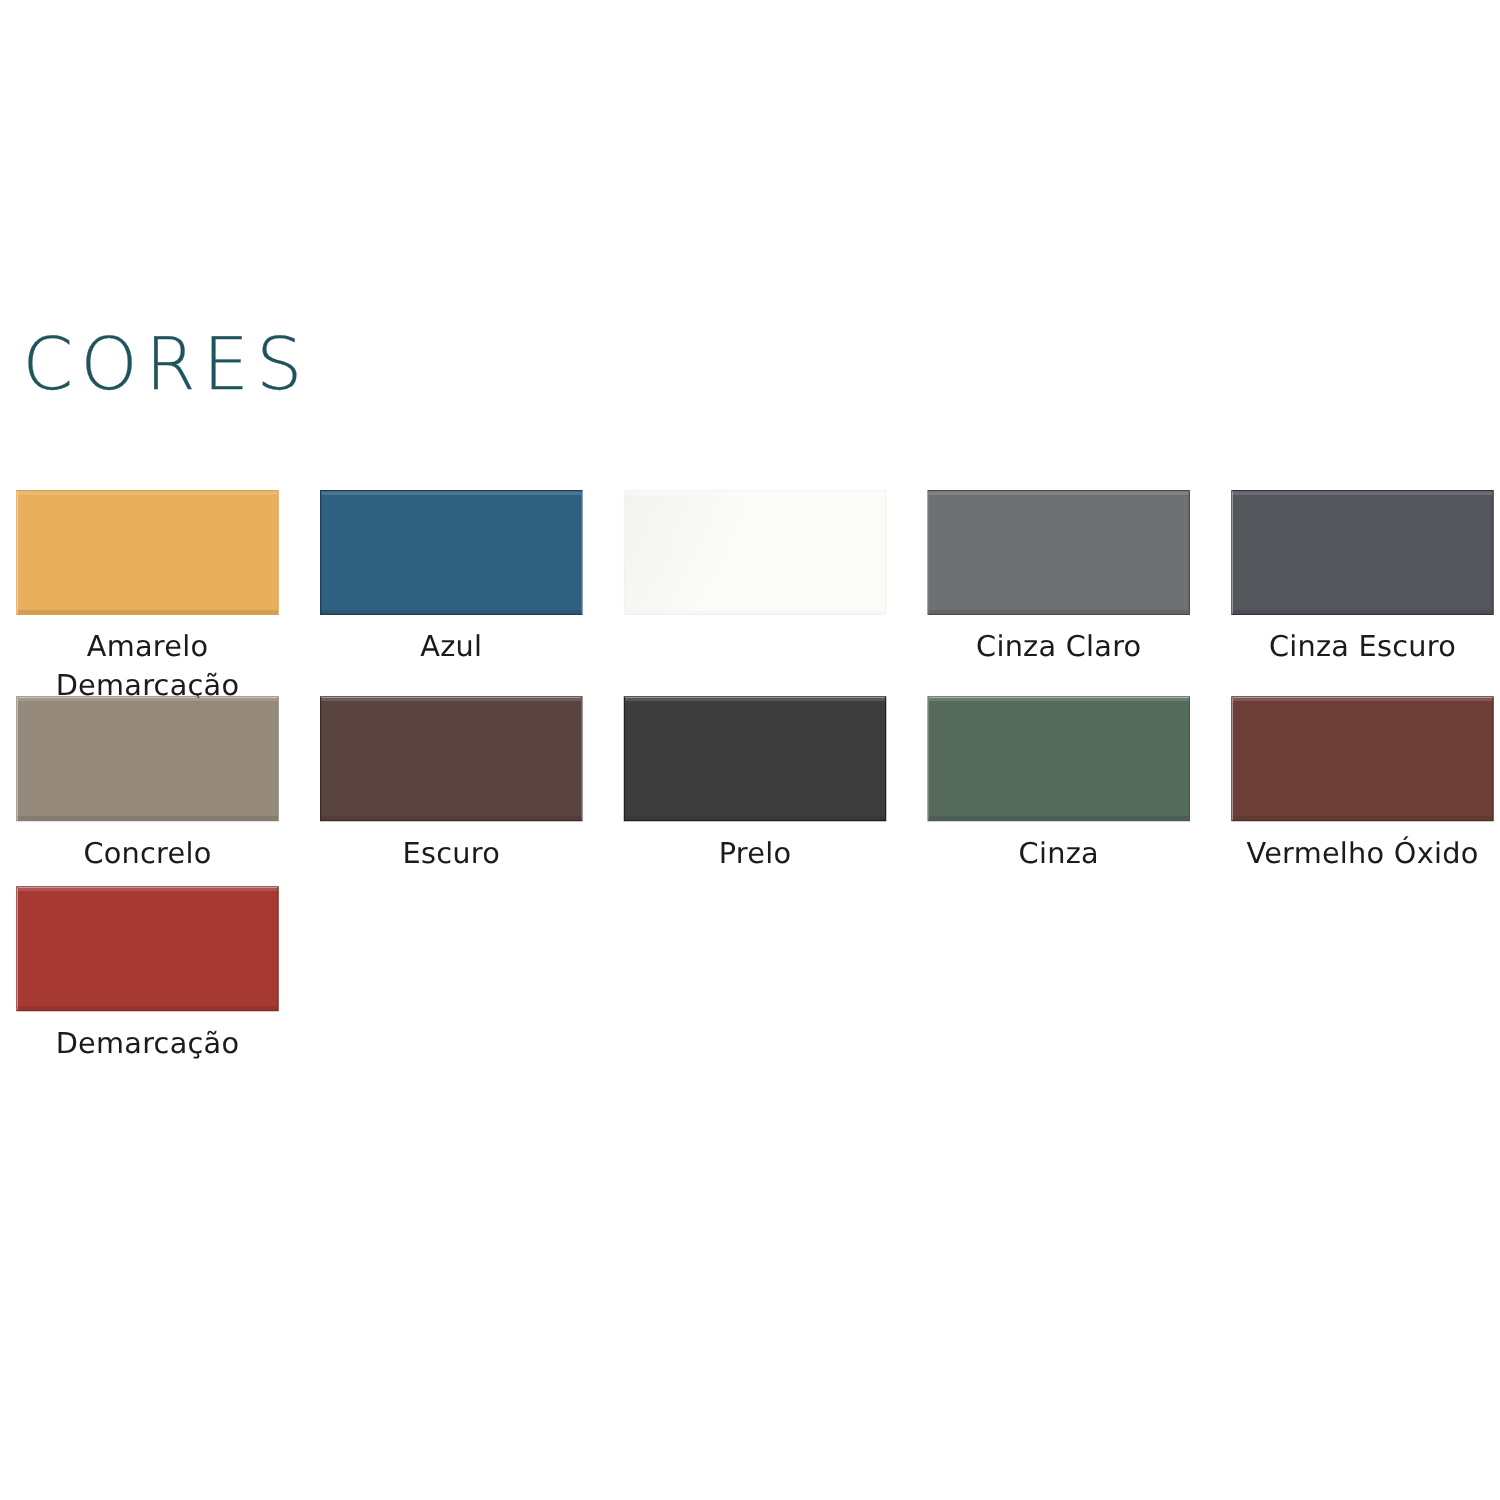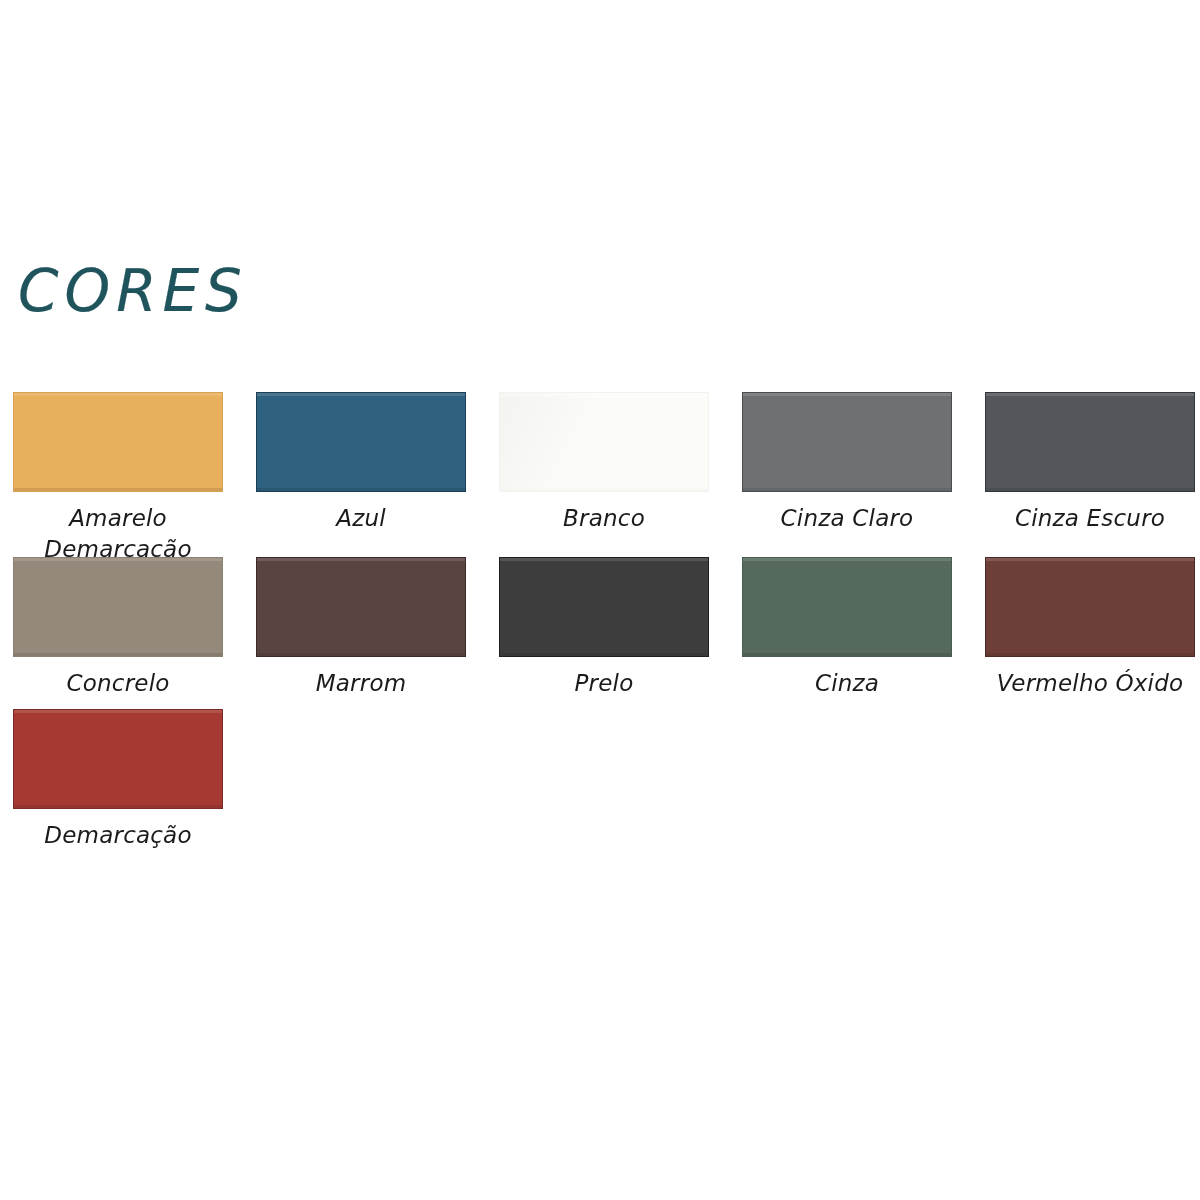--- a/index.html
+++ b/index.html
@@ -13,21 +13,20 @@
     background: #ffffff;
     font-family: "DejaVu Sans", sans-serif;
     overflow: hidden;
   }
 
   .page {
     position: relative;
     width: 1200px;
     height: 1184px;
     background: #ffffff;
-    font-style: italic;
   }
 
   
   .title {
     position: absolute;
     left: 18px;
     top: 262px;
     font-family: "DejaVu Sans", sans-serif;
     font-size: 58px;
     font-weight: 300;
@@ -134,23 +133,20 @@
 
       <div class="swatch-cell">
         <div class="swatch-chip" style="background-color: rgb(46, 97, 127); border: 1px solid rgb(29, 63, 86);"></div>
         <div class="swatch-label">
           <span class="line">Azul</span>
         </div>
       </div>
 
       <div class="swatch-cell">
         <div class="swatch-chip light-chip" style="background-color: rgb(251, 251, 248); border: 1px solid rgb(242, 242, 238);"></div>
-        <div class="swatch-label">
-          <span class="line">Branco</span>
-        </div>
       </div>
 
       <div class="swatch-cell">
         <div class="swatch-chip" style="background-color: rgb(110, 113, 116); border: 1px solid rgb(74, 77, 80);"></div>
         <div class="swatch-label">
           <span class="line">Cinza Claro</span>
         </div>
       </div>
 
       <div class="swatch-cell">
@@ -167,21 +163,21 @@
       <div class="swatch-cell">
         <div class="swatch-chip" style="background-color: rgb(148, 137, 122); border: 1px solid rgb(138, 128, 113);"></div>
         <div class="swatch-label">
           <span class="line">Concrelo</span>
         </div>
       </div>
 
       <div class="swatch-cell">
         <div class="swatch-chip" style="background-color: rgb(90, 68, 64); border: 1px solid rgb(59, 43, 40);"></div>
         <div class="swatch-label">
-          <span class="line">Marrom</span>
+          <span class="line">Escuro</span>
         </div>
       </div>
 
       <div class="swatch-cell">
         <div class="swatch-chip" style="background-color: rgb(61, 61, 61); border: 1px solid rgb(30, 30, 30);"></div>
         <div class="swatch-label">
           <span class="line">Prelo</span>
         </div>
       </div>
 

